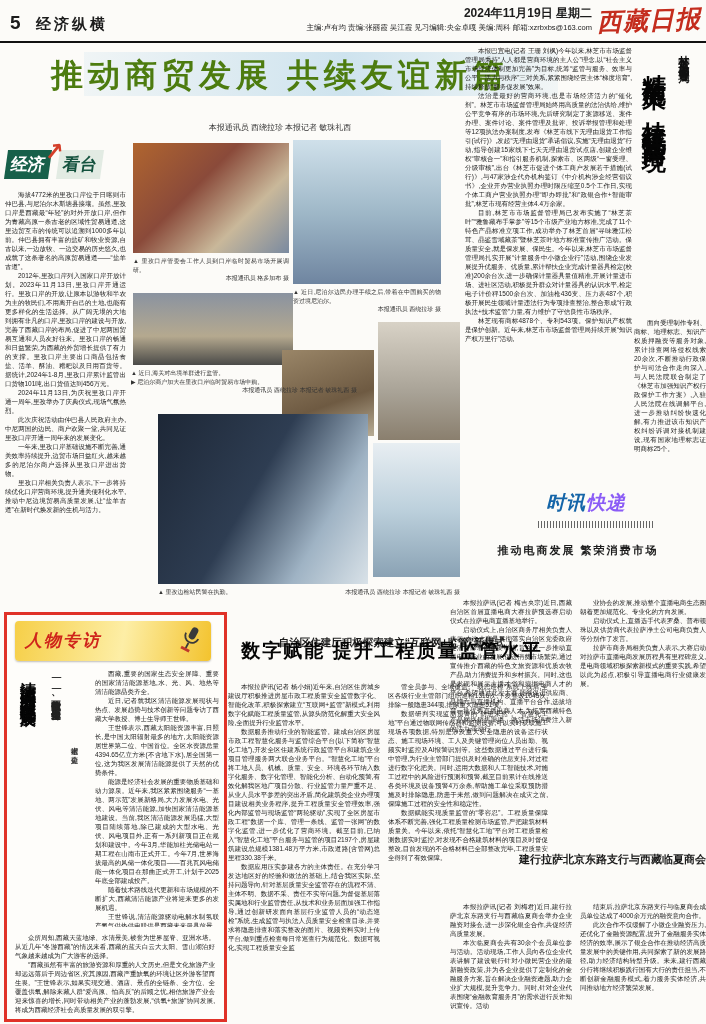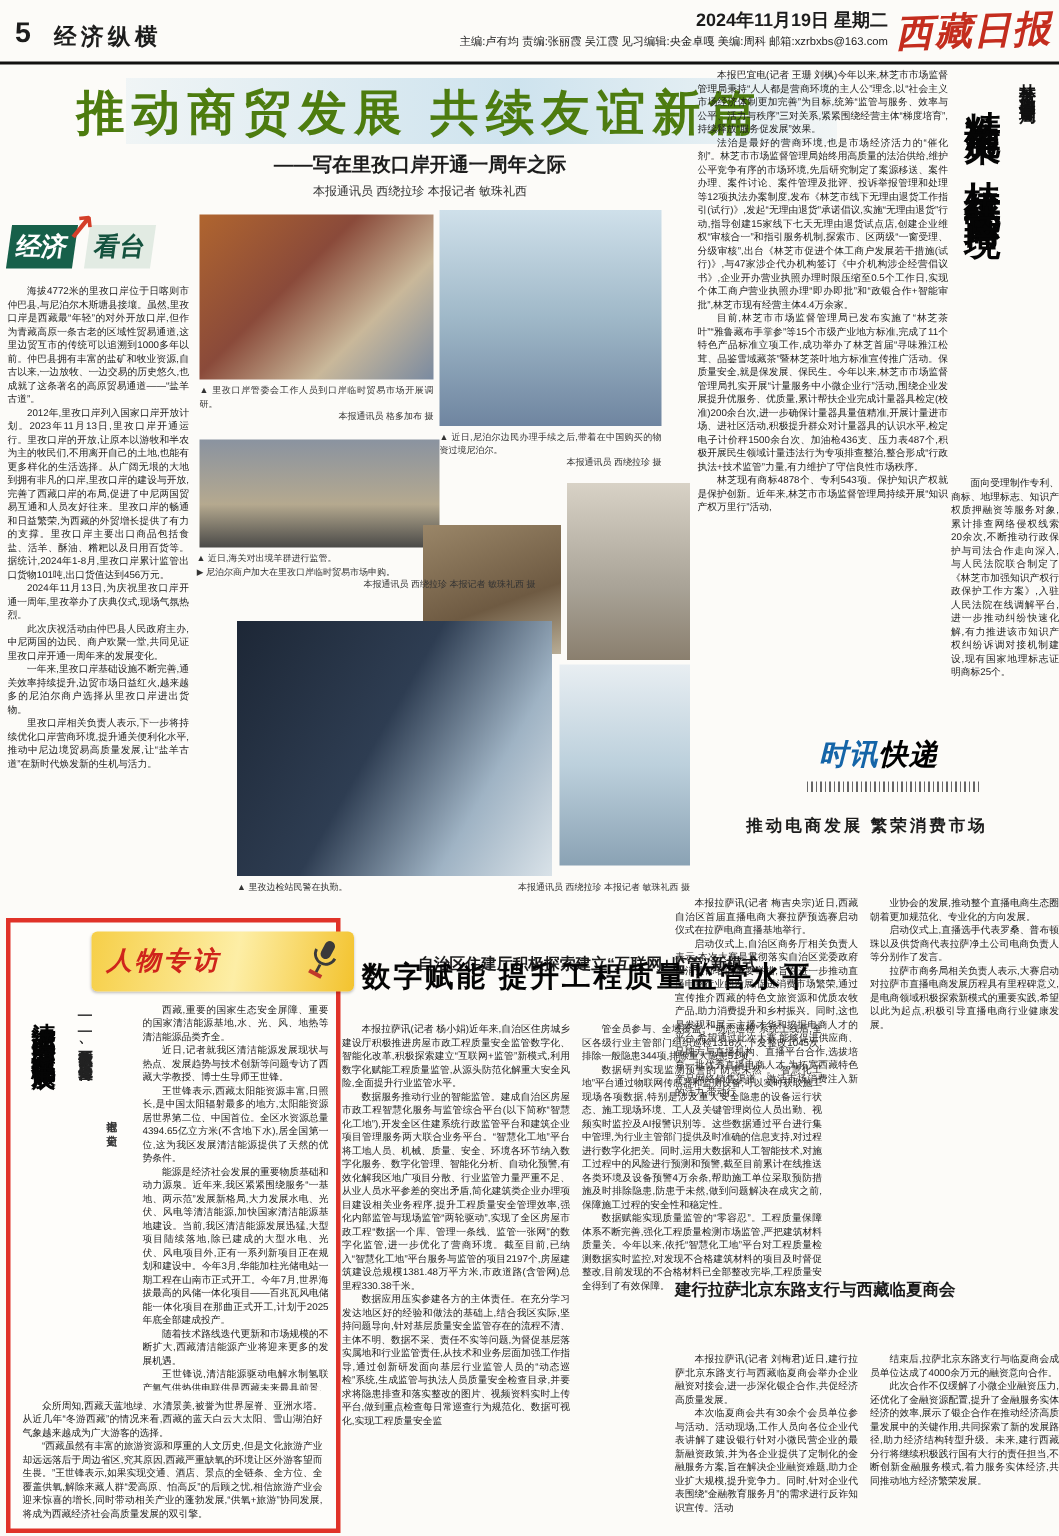--- a/index.html
+++ b/index.html
@@ -49,40 +49,40 @@
   .cap4c{left:300px;top:588px;width:160px;height:12px;text-align:right;}
   
   .lz-col{left:465px;top:46px;width:167px;height:442px;}
   .lz-side{left:634px;top:318px;width:72px;height:228px;}
   .vert{writing-mode:vertical-rl;text-orientation:upright;}
   .lz-kicker{position:absolute;left:676px;top:46px;height:118px;font-size:11px;font-weight:bold;letter-spacing:2px;color:#111;}
   .lz-headline{position:absolute;left:638px;top:54px;height:256px;font-size:24px;font-weight:bold;letter-spacing:4px;color:#050505;}
   
   .sx-badge{position:absolute;left:546px;top:490px;font-size:19px;font-weight:bold;font-style:italic;letter-spacing:1px;}
   .sx-badge .b1{color:#1565a8;}
-  .sx-badge .b2{color:#000000;font-family:Liberation Mono, monospace;}
+  .sx-badge .b2{color:#8b5cf6;font-family:Liberation Mono, monospace;}
   .barcode{position:absolute;left:538px;top:521px;width:116px;height:7px;
            background:repeating-linear-gradient(90deg,#666 0 1px,transparent 1px 3px);}
   .ecom-kicker{position:absolute;left:450px;top:543px;width:256px;text-align:center;font-size:11px;font-weight:bold;letter-spacing:2px;}
   .ecom-headline{position:absolute;left:448px;top:560px;width:258px;text-align:center;font-size:18px;font-weight:bold;letter-spacing:3px;color:#050505;}
   .ecom-c1{left:450px;top:598px;width:122px;height:248px;}
   .ecom-c2{left:580px;top:598px;width:126px;height:248px;}
-  .bank-kicker{position:absolute;left:450px;top:852px;width:256px;text-align:left;font-size:11px;font-weight:bold;}
+  .bank-kicker{position:absolute;left:450px;top:852px;width:256px;text-align:right;font-size:11px;font-weight:bold;}
   .bank-headline{position:absolute;left:448px;top:868px;width:258px;text-align:center;font-size:18px;font-weight:bold;letter-spacing:3px;color:#050505;}
   .bank-c1{left:450px;top:902px;width:122px;height:118px;}
   .bank-c2{left:580px;top:902px;width:126px;height:118px;}
   
   .dg-kicker{position:absolute;left:228px;top:619px;width:328px;text-align:center;font-size:10.5px;font-weight:bold;margin-top:17px;}
   .dg-headline{position:absolute;left:216px;top:638px;width:328px;text-align:center;font-size:19px;font-weight:bold;letter-spacing:2px;color:#050505;padding-left:12px;}
   .dg-c1{left:228px;top:682px;width:152px;height:338px;}
   .dg-c2{left:388px;top:682px;width:160px;height:338px;}
   
   .redbox{position:absolute;left:4px;top:612px;width:217px;height:404px;border:3px solid #e03228;background:#fefdfa;}
-  .rwzf{position:absolute;left:8px;top:6px;width:175px;height:40px;border-radius:4px;
-        background:linear-gradient(100deg,#f6cf48,#fdeea6 55%,#f3c32e);box-shadow:0 1px 2px rgba(0,0,0,.25);margin-left:46px;}
+  .rwzf{position:absolute;left:8px;top:6px;width:196px;height:40px;border-radius:4px;
+        background:linear-gradient(100deg,#f6cf48,#fdeea6 55%,#f3c32e);box-shadow:0 1px 2px rgba(0,0,0,.25);}
   .rwzf .txt{position:absolute;left:10px;top:8px;font-size:17px;font-weight:bold;font-style:italic;color:#cf241b;letter-spacing:2px;}
   .rwzf svg{position:absolute;right:8px;top:4px;transform:rotate(28deg);}
   .iv-title{position:absolute;left:10px;top:54px;height:300px;font-size:16px;font-weight:bold;letter-spacing:2px;color:#050505;}
   .iv-sub{position:absolute;left:42px;top:56px;height:250px;font-size:9.5px;font-weight:bold;color:#222;}
   .iv-byline{position:absolute;left:62px;top:126px;height:100px;font-size:7.5px;color:#333;}
   .iv-body{left:88px;top:54px;width:124px;height:258px;}
   .iv-bottom{left:8px;top:318px;width:200px;height:80px;}
   .redbox .col{position:absolute;}
 </style>
 </head>
@@ -92,21 +92,20 @@
 
   <div class="pagenum">5</div>
   <div class="section-name">经济纵横</div>
   <div class="date-line">2024年11月19日 星期二</div>
   <div class="staff-line">主编:卢有均  责编:张丽霞 吴江霞  见习编辑:央金卓嘎  美编:周科   邮箱:xzrbxbs@163.com</div>
   <div class="masthead">西藏日报</div>
   <div class="top-rule"></div>
 
   <div class="head-wash"></div>
   <div class="main-headline">推动商贸发展 共续友谊新篇</div>
-  <div class="main-subhead">——写在里孜口岸开通一周年之际</div>
   <div class="main-byline">本报通讯员 西绕拉珍  本报记者 敏珠礼西</div>
 
   <div class="jjkt">
     <span class="jj">经济</span>
     <span class="kt">看台</span>
     <span class="arrow">↗</span>
   </div>
 
   <div class="col left-col">
       <p>海拔4772米的里孜口岸位于日喀则市仲巴县,与尼泊尔木斯塘县接壤。虽然,里孜口岸是西藏最“年轻”的对外开放口岸,但作为青藏高原一条古老的区域性贸易通道,这里边贸互市的传统可以追溯到1000多年以前。仲巴县拥有丰富的盐矿和牧业资源,自古以来,一边放牧、一边交易的历史悠久,也成就了这条著名的高原贸易通道——“盐羊古道”。</p>

